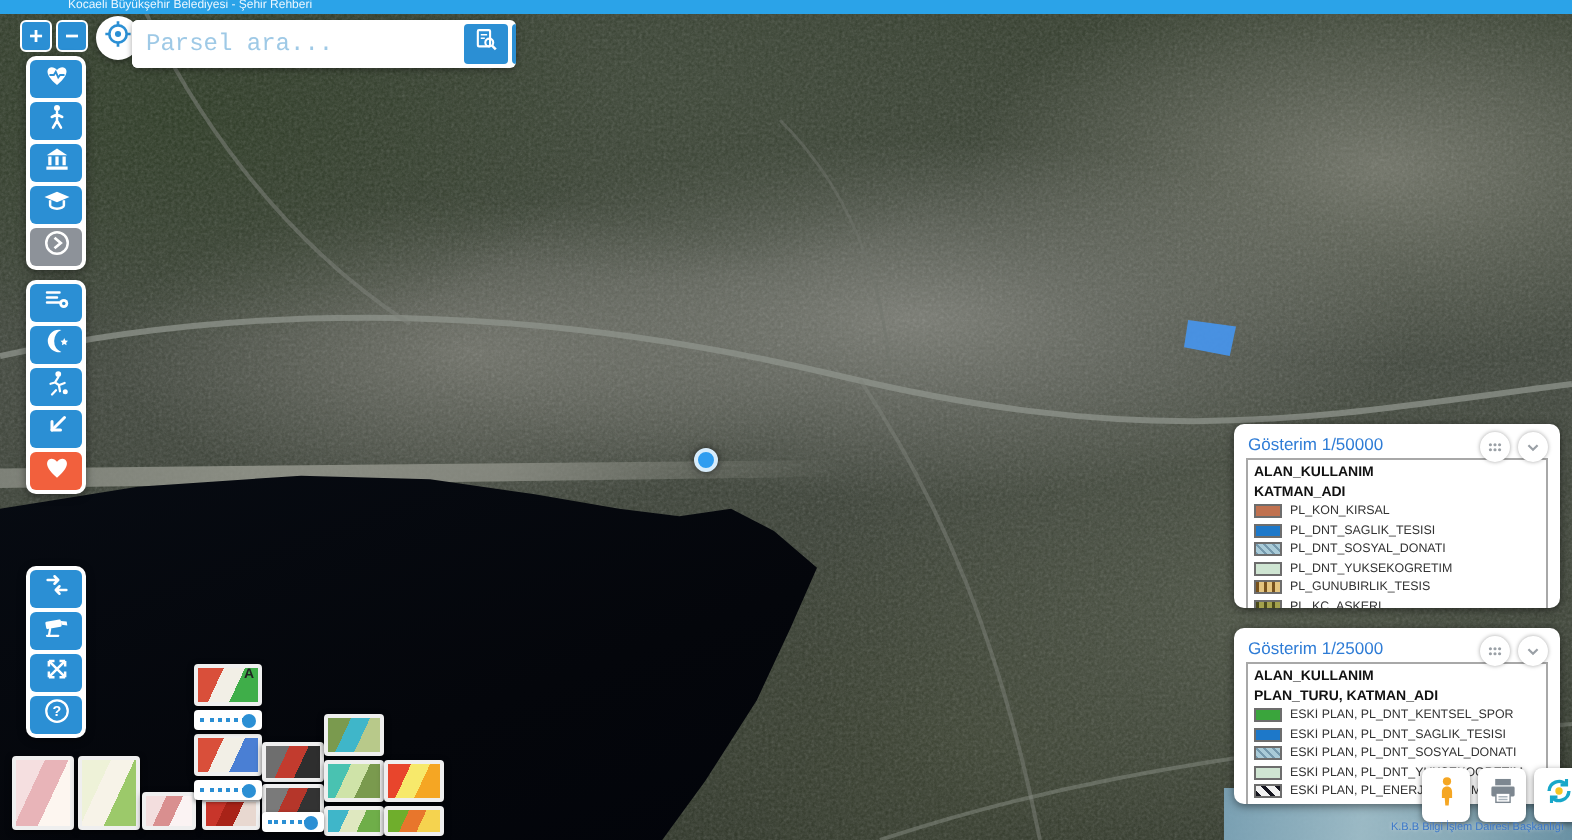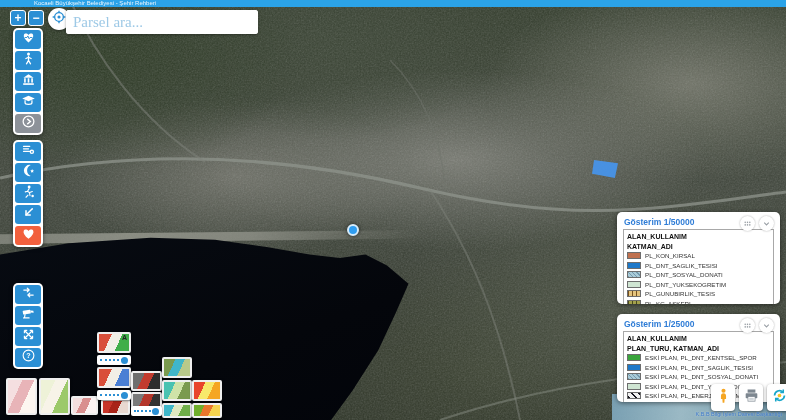--- a/index.html
+++ b/index.html
@@ -69,21 +69,21 @@
   .locate svg { width:16px; height:16px; }
 
   
   .searchbar {
     position:absolute; left:66px; top:10px; width:192px; height:24px;
     background:#fff; border-radius:3px; box-shadow:0 1px 3px rgba(0,0,0,.35);
     display:flex; align-items:center; overflow:hidden;
   }
   .searchbar input {
     flex:1; border:none; outline:none; height:100%; padding:0 7px;
-    font-size:15px; color:#3a7ab0; font-family:Liberation Serif, serif;
+    font-size:12px; color:#3a7ab0; font-family:Liberation Mono, monospace;
   }
   .searchbar input::placeholder { color:#9ec9e6; }
   .sbtn {
     height:20px; background:#2b8fd4; border-radius:2px; margin-right:2px;
     display:flex; align-items:center; justify-content:center; cursor:pointer; flex:none;
   }
   .sbtn svg { width:14px; height:14px; }
   #parcel-search-btn { width:22px; }
   #map-search-btn { width:30px; }
 
@@ -101,21 +101,21 @@
   .sbtn2.gray { background:#8d9299; }
   .sbtn2.orange { background:#f2603d; }
 
   
   .panel {
     position:absolute; left:617px; width:163px; background:#fff; border-radius:5px;
     box-shadow:0 1px 5px rgba(0,0,0,.5); padding:4px 6px; overflow:hidden;
   }
   #panel-50000 { top:212px; height:92px; }
   #panel-25000 { top:314px; height:88px; }
-  .panel-title { color:#2e7cd6; font-weight:bold; font-size:8.5px; margin:1px 0 2px 1px; }
+  .panel-title { color:#2e7cd6; font-weight:normal; font-size:8.5px; margin:1px 0 2px 1px; }
   .panel-icons { position:absolute; right:6px; top:4px; display:flex; gap:4px; }
   .picon {
     width:15px; height:15px; border-radius:50%; background:#fff;
     box-shadow:0 0 2px rgba(0,0,0,.35); display:flex; align-items:center; justify-content:center;
     cursor:pointer;
   }
   .picon svg { width:11px; height:11px; }
   .legend-box { border:1px solid #a8a8a8; padding:2px 3px 1px 3px; }
   .legend-sub { font-weight:bold; font-size:7px; color:#111; line-height:9.5px; }
   .lrow { display:flex; align-items:center; height:9.5px; }

